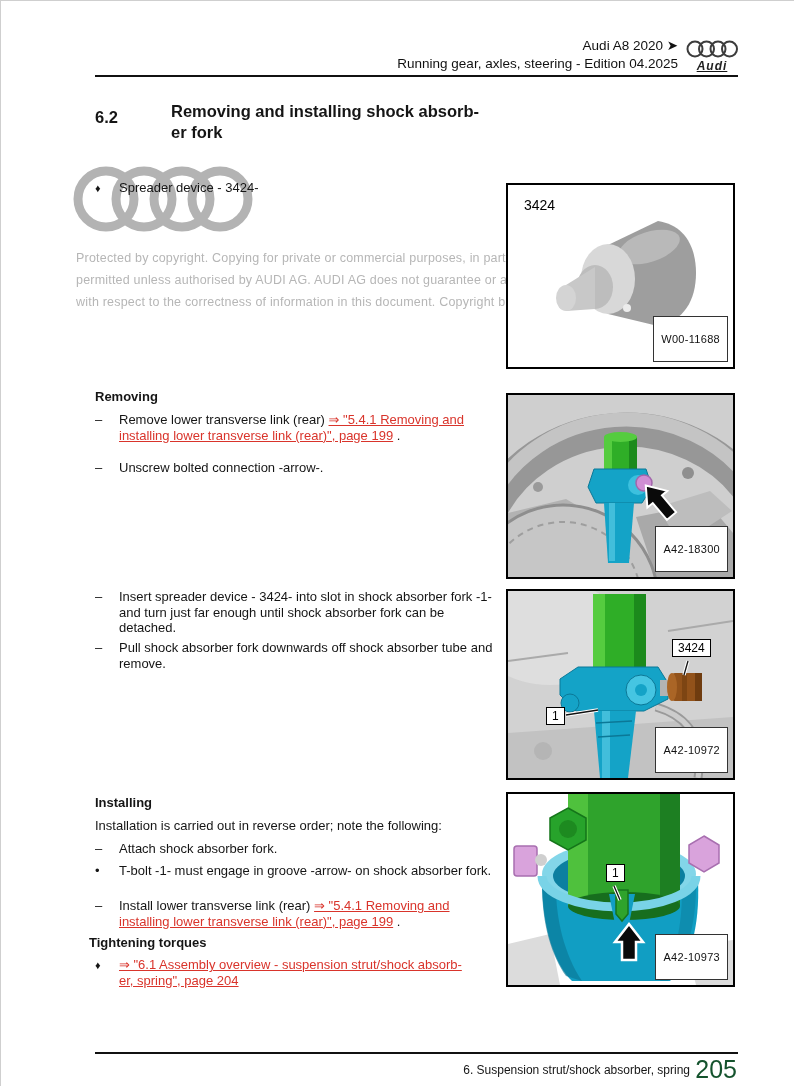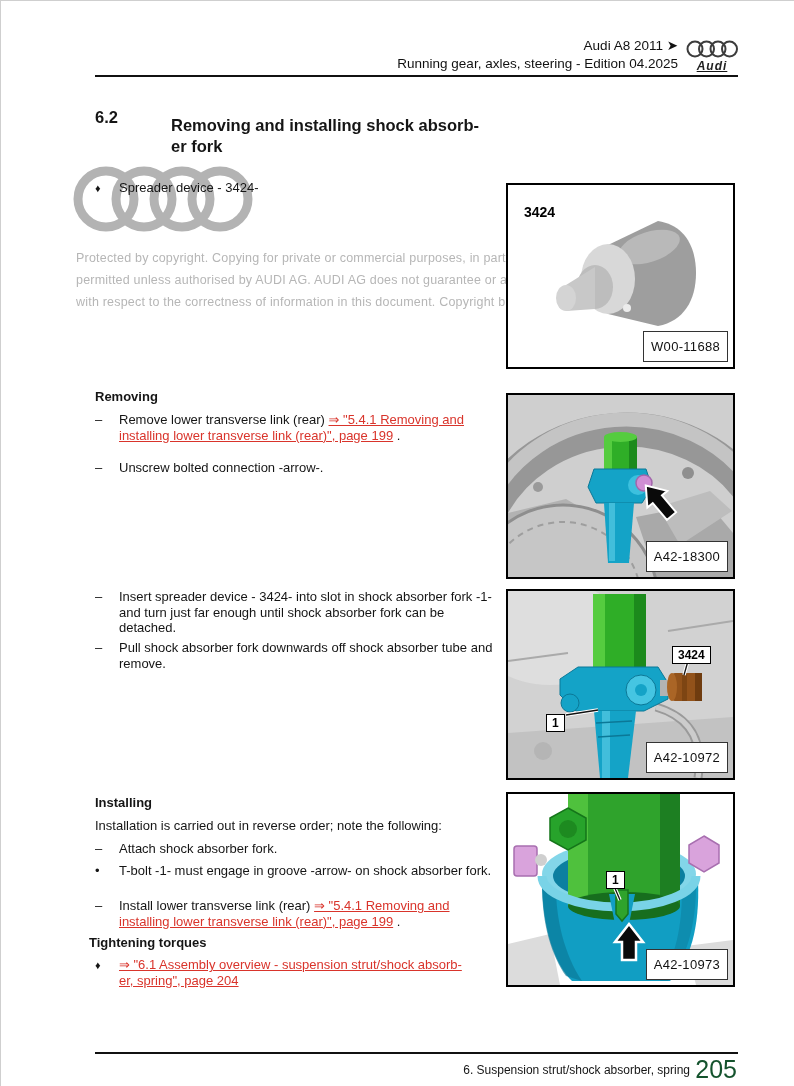--- a/index.html
+++ b/index.html
@@ -31,58 +31,58 @@
   a.ref-link { color:#d9342b; text-decoration:underline; cursor:pointer; white-space:pre-line; }
 
   
   .copyright { width:430px; overflow:hidden; color:#b6b6b6; font-size:12.5px; line-height:22px; letter-spacing:0.2px; }
   .copyright div { white-space:nowrap; }
 
   
   .figure { border:2px solid #000; background:#fff; overflow:hidden; }
   .fig-tag {
     position:absolute; right:5px; bottom:5px; background:#fff; border:1px solid #333;
-    font-size:13px; padding:7px 7px; color:#111; letter-spacing:0.3px;
+    font-size:11px; padding:16px 7px; color:#111; letter-spacing:0.3px;
   }
   .fig-label {
-    position:absolute; background:#fff; border:1px solid #000; font-weight:bold;
-    font-size:12px; padding:0 5px; line-height:16px; color:#000;margin-top:7px;
+    position:absolute; background:#fff; border:1px solid #000; font-weight:normal;
+    font-size:12px; padding:0 5px; line-height:16px; color:#000;
   }
   .fig-label.plain { border:none; font-size:14px; background:transparent; }
 
   
   .ftr-chapter { font-size:12px; white-space:nowrap; }
   .page-num { font-size:25px; color:#14532d; }
 
   svg { display:block; }
 </style>
 </head>
 <body>
 
 <div class="page">
 
-  <div class="abs hdr-line" style="top:36px; right:116px; text-align:right;">Audi A8 2011 ➤</div>
+  <div class="abs hdr-line" style="top:36px; right:116px; text-align:right;">Audi A8 2020 ➤</div>
   <div class="abs hdr-line" style="top:55px; right:116px; text-align:center;">Running gear, axles, steering - Edition 04.2025</div>
 
   <div class="abs" style="top:38px; right:56px; width:52px; text-align:center;text-decoration:underline;">
     <svg width="52" height="20" viewBox="0 0 52 20">
       <g fill="none" stroke="#3c3c3c" stroke-width="2">
         <circle cx="9" cy="10" r="7.5"></circle>
           <circle cx="20.5" cy="10" r="7.5"></circle>
         <circle cx="32" cy="10" r="7.5"></circle>
           <circle cx="43.5" cy="10" r="7.5"></circle>
       </g>
     </svg>
     <div class="brand-word">Audi</div>
   </div>
 
   <div class="abs hdr-rule" style="left:94px; top:74px; width:643px;"></div>
 
   <div class="abs sec-num" style="left:94px; top:107px;">6.2</div>
-  <div class="abs sec-title" style="left:170px; top:114px;">Removing and installing shock absorb-
+  <div class="abs sec-title" style="left:170px; top:100px;">Removing and installing shock absorb-
 er fork</div>
 
   <svg class="abs" style="left:72px; top:164px;" width="182" height="68" viewBox="0 0 182 68">
     <g fill="none" stroke="#b3b3b3" stroke-width="9">
       <circle cx="33" cy="34" r="28"></circle>
         <circle cx="71" cy="34" r="28"></circle>
       <circle cx="109" cy="34" r="28"></circle>
         <circle cx="147" cy="34" r="28"></circle>
     </g>
   </svg>

